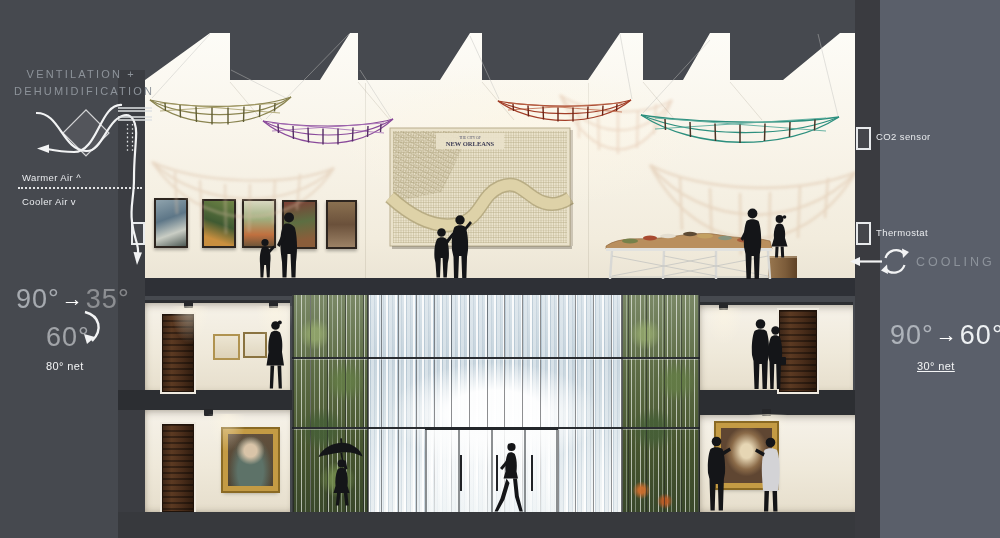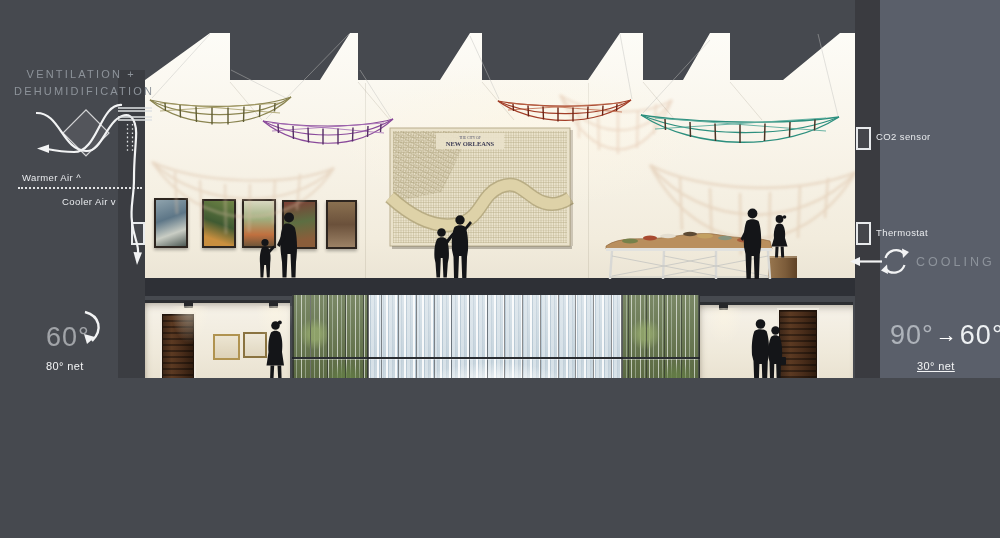--- a/index.html
+++ b/index.html
@@ -1,16 +1,16 @@
 <!DOCTYPE html>
 <html><head>
 <meta charset="utf-8">
 <style>
   html,body{margin:0;padding:0;background:#46494f;}
-  #stage{position:relative;width:1000px;height:378px;overflow:hidden;background:#46494f;
+  #stage{position:relative;width:1000px;height:538px;overflow:hidden;background:#46494f;
          font-family:"Liberation Sans",sans-serif;}
   .abs{position:absolute;}
   
   .bg-right{left:880px;top:0;width:120px;height:538px;background:#5a5f6a;}
   .strip-right{left:855px;top:0;width:25px;height:538px;background:#3a3b40;}
   .strip-left{left:118px;top:70px;width:27px;height:468px;background:#3b3d42;}
   .base-strip{left:118px;top:512px;width:737px;height:26px;background:#37393d;}
   
   .topfloor{left:145px;top:33px;width:710px;height:257px;
     background:linear-gradient(180deg,#fdfcf7 0%,#f9f5eb 38%,#f2ecdd 80%,#eae3d3 100%);
@@ -176,22 +176,25 @@
   <div class="abs vbox" style="left:131px;top:222px;width:10px;height:19px;"></div>
   <div class="abs vbox" style="left:856px;top:127px;width:11px;height:19px;"></div>
   <div class="abs vbox" style="left:856px;top:222px;width:11px;height:19px;"></div>
   <div class="abs dotline" style="left:18px;top:187px;width:124px;"></div>
 
   <div class="abs vent-label">
     <div>VENTILATION +</div>
     <div>DEHUMIDIFICATION</div>
   </div>
   <div class="abs small-wh" style="left:22px;top:172px;">Warmer Air ^</div>
-  <div class="abs small-wh" style="left:22px;top:196px;margin-left:40px;">Cooler Air v</div>
-
+  <div class="abs small-wh" style="left:22px;top:196px;">Cooler Air v</div>
+
+  <div class="abs temps" style="left:16px;top:284px;">
+    <span class="t-from">90°</span><span class="t-arrow">→</span><span class="t-to">35°</span>
+  </div>
   <div class="abs t-mix" style="left:46px;top:322px;">60°</div>
   <div class="abs net" style="left:46px;top:360px;">80° net</div>
 
   <div class="abs temps" style="left:890px;top:320px;">
     <span class="t-from">90°</span><span class="t-arrow">→</span><span class="t-to2">60°</span>
   </div>
   <div class="abs net" style="left:917px;top:360px;text-decoration:underline;">30° net</div>
 
   <div class="abs small-wh" style="left:876px;top:131px;">CO2 sensor</div>
   <div class="abs small-wh" style="left:876px;top:227px;">Thermostat</div>

